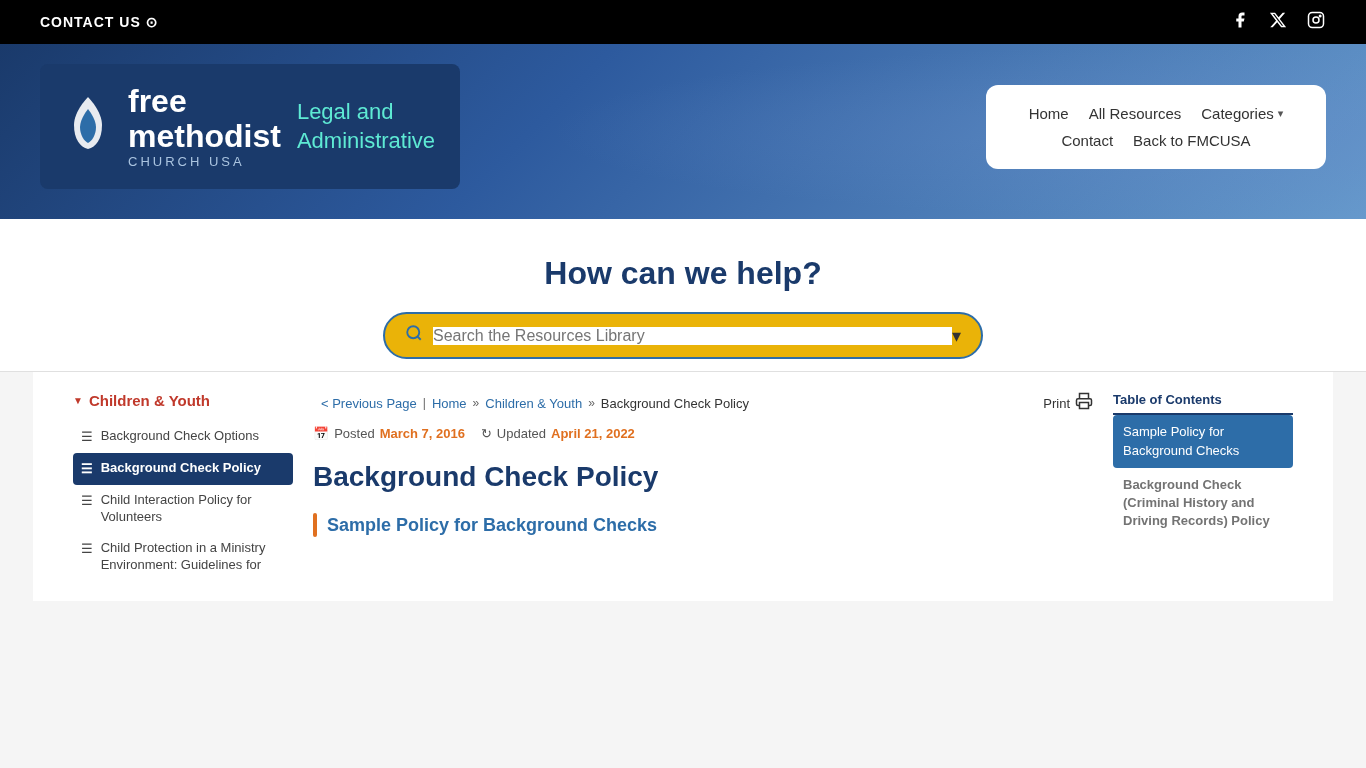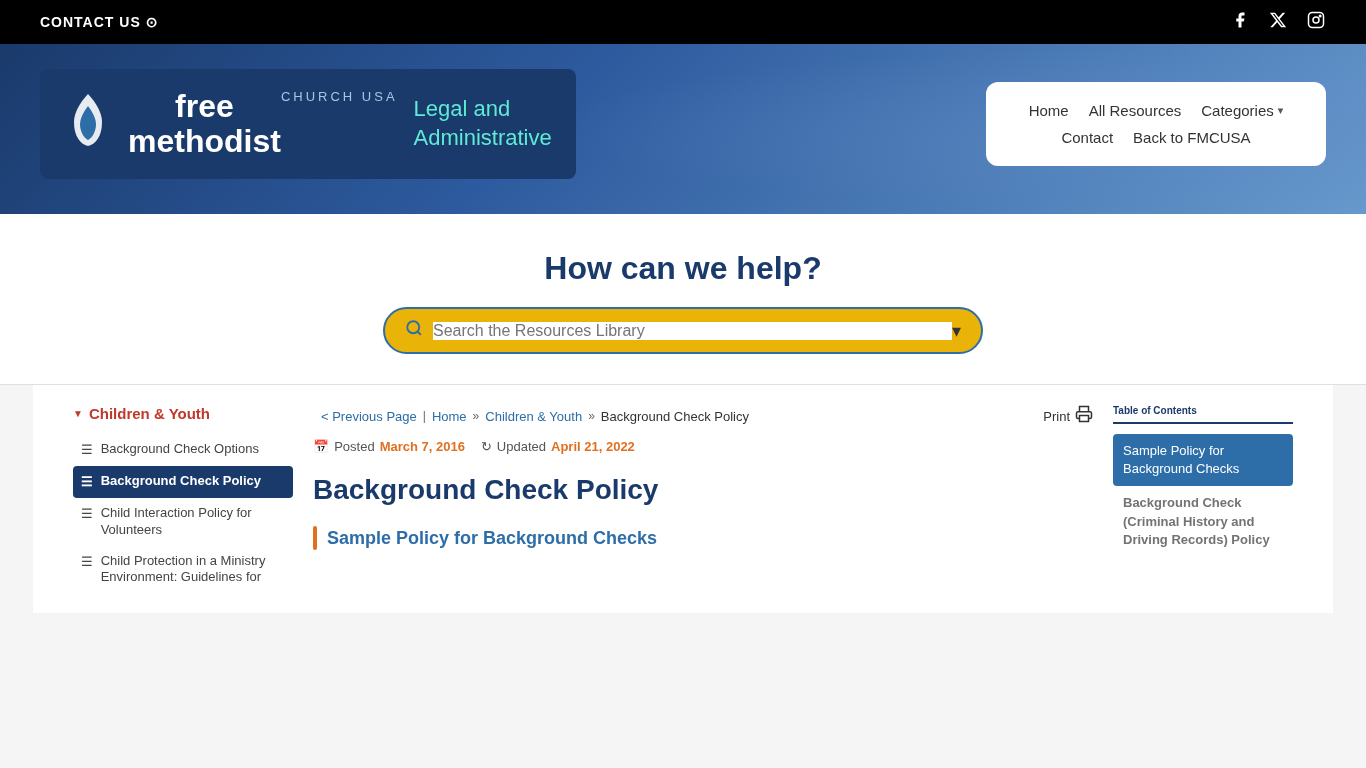--- a/index.html
+++ b/index.html
@@ -66,21 +66,21 @@
       align-items: center;
       gap: 16px;
       min-width: 420px;
       z-index: 1;
     }
     .logo-icon {
       color: #fff;
       font-size: 50px;
       line-height: 1;
     }
-    .logo-text-group { display: flex; flex-direction: row; text-align: center; }
+    .logo-text-group { display: flex; flex-direction: column; }
     .logo-brand {
       color: #fff;
       font-size: 32px;
       font-weight: bold;
       font-family: Arial, sans-serif;
       line-height: 1.1;
       text-transform: lowercase;
     }
     .logo-brand span { display: block; }
     .logo-church {
@@ -122,21 +122,21 @@
     .nav-link-categories {
       display: flex;
       align-items: center;
       gap: 4px;
     }
     .chevron-down { font-size: 11px; color: #555; }
 
     
     .search-section {
       background: #fff;
-      padding: 36px 40px 30px;
+      padding: 36px 40px 12px;
       text-align: center;
       border-bottom: 1px solid #e0e0e0;
     }
     .search-heading {
       font-size: 32px;
       font-weight: bold;
       color: #1a3a6b;
       font-family: Arial, sans-serif;
       margin-bottom: 20px;
     }
@@ -282,25 +282,24 @@
       background: #e07020;
       border-radius: 2px;
     }
 
     
     .toc-panel {
       width: 180px;
       flex-shrink: 0;
     }
     .toc-heading {
-      font-size: 10px;
+      font-size: 13px;
       font-weight: bold;
       color: #1a3a6b;
       font-family: Arial, sans-serif;
-      margin-bottom: 10px;
       border-bottom: 2px solid #1a3a6b;
       padding-bottom: 6px;
     }
     .toc-item {
       font-size: 13px;
       font-family: Arial, sans-serif;
       padding: 8px 10px;
       cursor: pointer;
       border-radius: 4px;
       line-height: 1.4;

